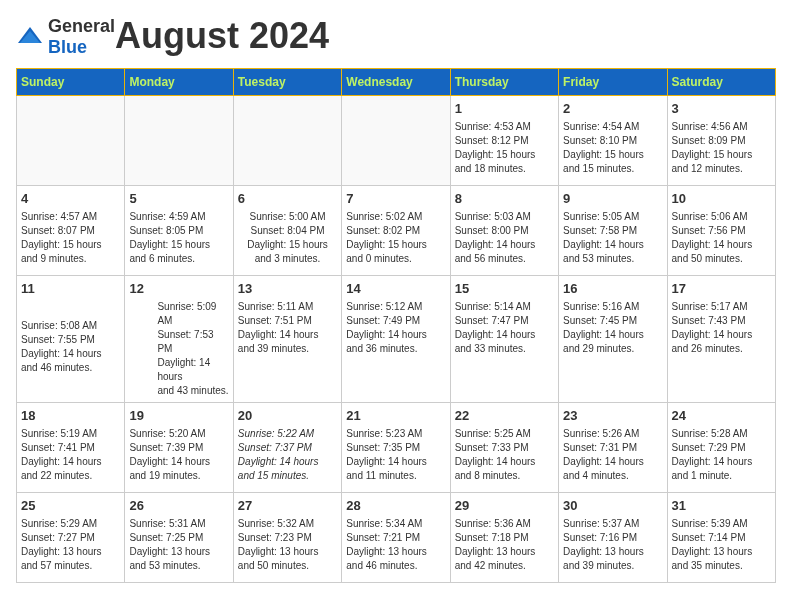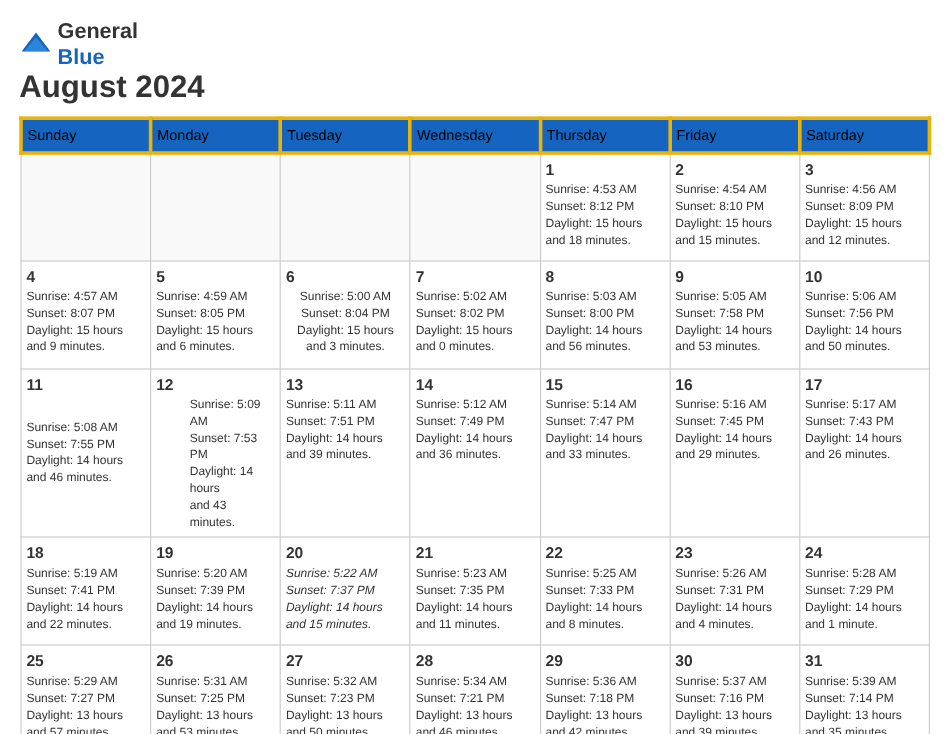--- a/index.html
+++ b/index.html
@@ -8,57 +8,56 @@
       background: #fff;
       width: 792px;
       min-height: 612px;
       padding: 16px;
     }
     .header {
       display: flex;
       justify-content: flex-start;
       align-items: flex-start;
       margin-bottom: 10px;
-      flex-direction: column;
     }
     .logo {
       display: flex;
       align-items: center;
       gap: 4px;
     }
     .logo-icon {
       width: 28px;
       height: 24px;
     }
     .title-block {
       text-align: right;
     }
     .month-title {
-      font-size: 26px;
+      font-size: 36px;
       font-weight: bold;
       color: #333;
       line-height: 1.1;
     }
     .location-title {
       font-size: 16px;
       color: #555;
     }
     .calendar {
       width: 100%;
       border-collapse: collapse;
       font-size: 11px;
     }
     .calendar th {
       background-color: #1565c0;
-      color: #000000;
+      color: #bef264;
       padding: 6px 4px;
       text-align: left;
       font-size: 12px;
-      font-weight: normal;
-      border: 3px solid #eab308;
+      font-weight: bold;
+      border: 1px solid #eab308;
     }
     .calendar td {
       border: 1px solid #ccc;
       vertical-align: top;
       padding: 4px 4px;
       width: 108px;
       height: 90px;
       background: #fff;
       color: #333;
       font-size: 10.5px;

